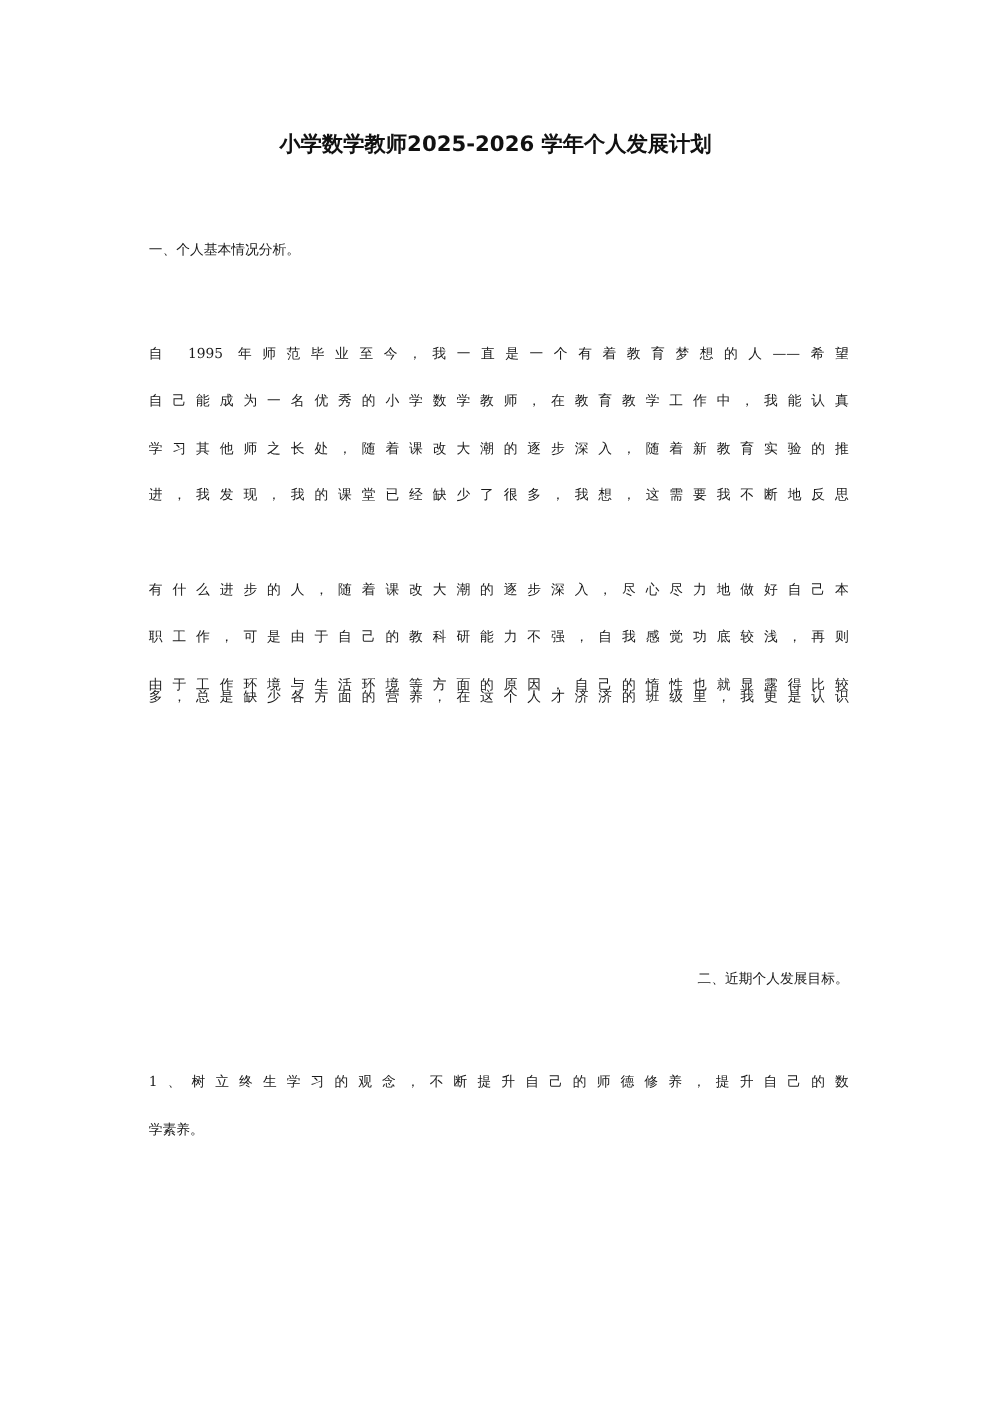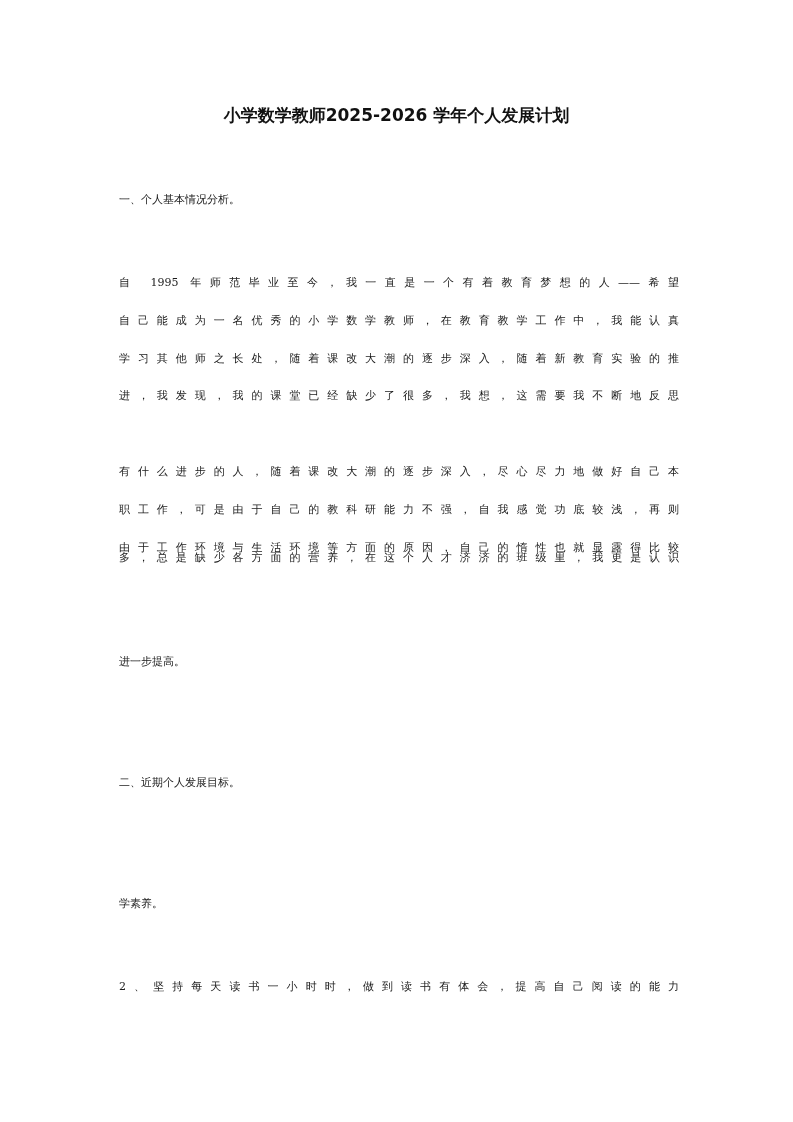--- a/index.html
+++ b/index.html
@@ -56,20 +56,19 @@
   <div class="line" style="top:190px;">一、个人基本情况分析。</div>
 
   <div class="line justify" style="top:273px;">自 1995 年师范毕业至今，我一直是一个有着教育梦想的人——希望</div>
   <div class="line justify" style="top:311px;">自己能成为一名优秀的小学数学教师，在教育教学工作中，我能认真</div>
   <div class="line justify" style="top:349px;">学习其他师之长处，随着课改大潮的逐步深入，随着新教育实验的推</div>
   <div class="line justify" style="top:386px;">进，我发现，我的课堂已经缺少了很多，我想，这需要我不断地反思</div>
   <div class="line justify" style="top:462px;">有什么进步的人，随着课改大潮的逐步深入，尽心尽力地做好自己本</div>
   <div class="line justify" style="top:500px;">职工作，可是由于自己的教科研能力不强，自我感觉功底较浅，再则</div>
   <div class="line justify" style="top:538px;">由于工作环境与生活环境等方面的原因，自己的惰性也就显露得比较</div>
   <div class="line justify" style="top:548px;">多，总是缺少各方面的营养，在这个人才济济的班级里，我更是认识</div>
-  <div class="line" style="top:652px;">进一步提高。</div>
 
-  <div class="line" style="top:773px;">二、近期个人发展目标。</div>
+  <div class="line" style="top:773px;text-align:right;">二、近期个人发展目标。</div>
 
+  <div class="line justify" style="top:856px;">1、树立终生学习的观念，不断提升自己的师德修养，提升自己的数</div>
   <div class="line" style="top:894px;">学素养。</div>
 
-  <div class="line justify" style="top:977px;">2、坚持每天读书一小时时，做到读书有体会，提高自己阅读的能力</div>
 </div>
 
 </body></html>

